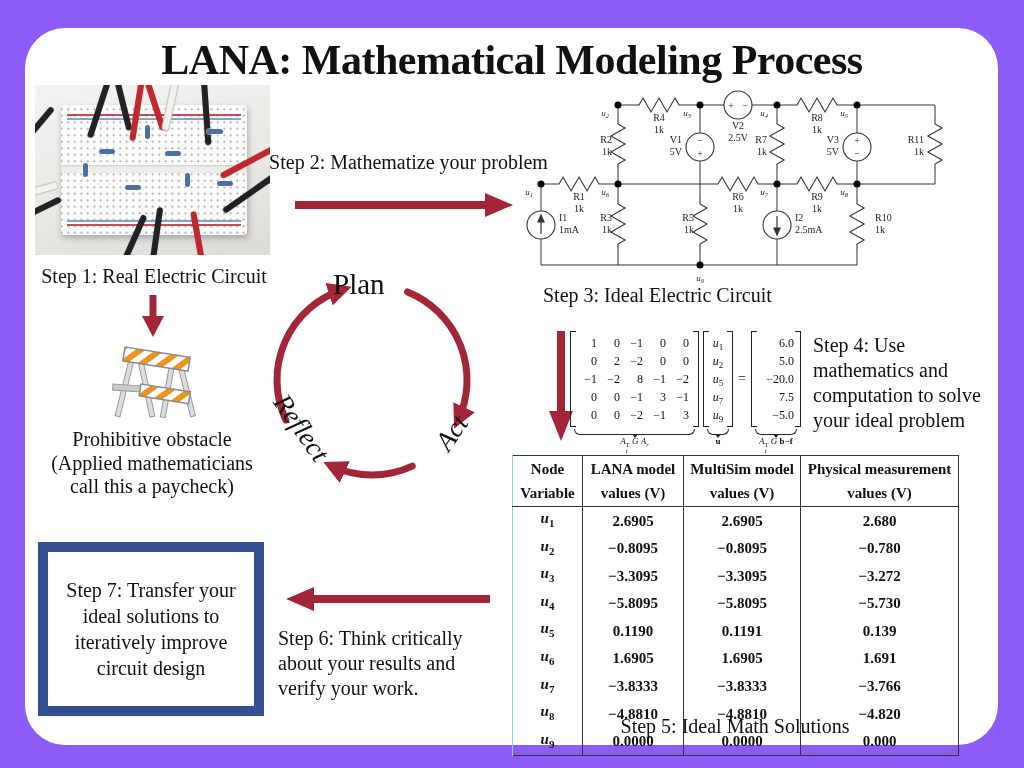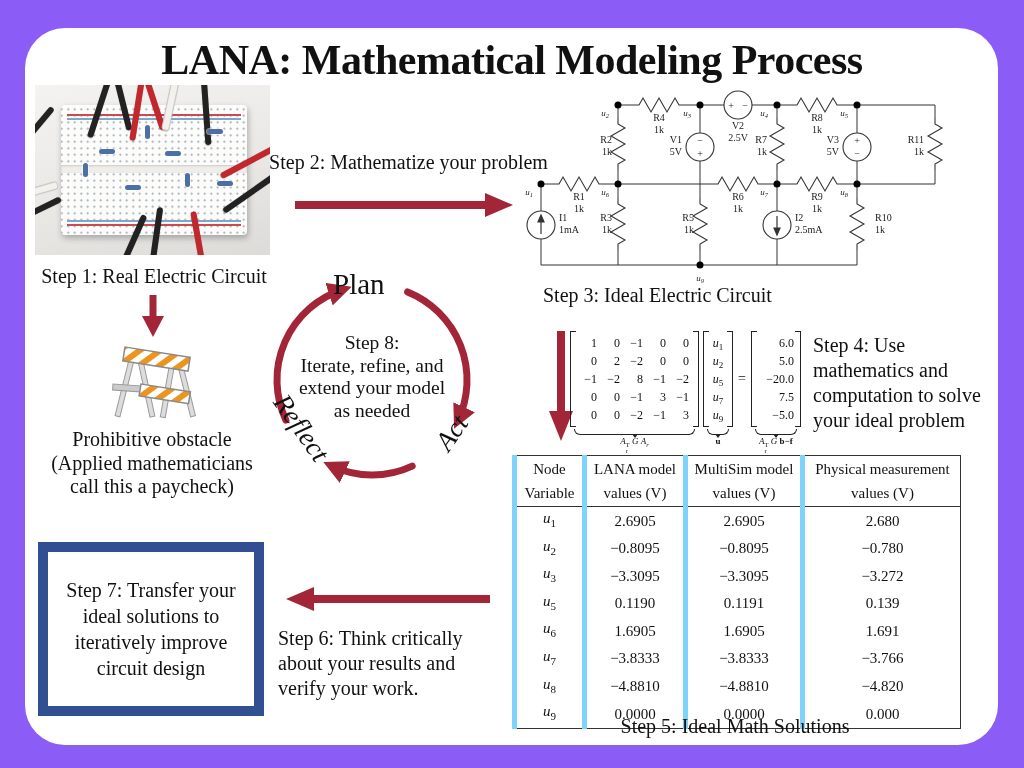--- a/index.html
+++ b/index.html
@@ -51,21 +51,21 @@
   .ubrace{height:5px;margin:2px 4px 1px;border:1.1px solid #222;border-top:none;border-radius:0 0 6px 6px;position:relative;}
   .ubrace::after{content:"";position:absolute;left:50%;margin-left:-3px;bottom:-4px;
                  border-left:3px solid transparent;border-right:3px solid transparent;border-top:4px solid #222;}
   .ulabel{text-align:center;font-size:9px;font-style:italic;}
   .ulabel b{font-style:normal;font-weight:bold;}
   .ssk{display:inline-flex;flex-direction:column;align-items:flex-start;font-size:6.5px;line-height:6px;vertical-align:-3px;font-style:normal;}
   .eqsign{font-size:14px;margin:40px 5px 0 5px;}
   sub.u{font-size:11px;}
   
   #vtable{left:512px;top:455px;border-collapse:collapse;font-size:15px;}
-  #vtable th,#vtable td{border-left:5px solid #7dd3fc;border-right:1px solid #333;font-weight:normal;padding:0 6px;text-align:center;}
+  #vtable th,#vtable td{border-left:1px solid #7dd3fc;border-right:1px solid #333;font-weight:bold;padding:0 6px;text-align:center;}
   #vtable thead th{border-bottom:1px solid #333;height:50px;line-height:24px;}
   #vtable{border:1.6px solid #333;}
   #vtable td{height:22.6px;line-height:22.6px;}
   
   #step7{left:38px;top:542px;width:226px;height:174px;border:10px solid #324f92;background:#fff;
          display:flex;align-items:center;justify-content:center;text-align:center;
          font-size:20px;line-height:26px;box-sizing:border-box;padding:4px 12px;}
   #step6-text{left:278px;top:626px;width:210px;font-size:20px;line-height:25px;}
   #step4-text{left:813px;top:333px;width:185px;font-size:20px;line-height:25px;}
   #obstacle{left:28px;top:428px;width:248px;text-align:center;font-size:20px;line-height:23.5px;}
@@ -346,20 +346,26 @@
           <td>−0.8095</td>
           <td>−0.780</td>
         </tr>
       <tr>
           <td><i>u</i><sub class="u">3</sub></td>
           <td>−3.3095</td>
           <td>−3.3095</td>
           <td>−3.272</td>
         </tr>
       <tr>
+          <td><i>u</i><sub class="u">4</sub></td>
+          <td>−5.8095</td>
+          <td>−5.8095</td>
+          <td>−5.730</td>
+        </tr>
+      <tr>
           <td><i>u</i><sub class="u">5</sub></td>
           <td>0.1190</td>
           <td>0.1191</td>
           <td>0.139</td>
         </tr>
       <tr>
           <td><i>u</i><sub class="u">6</sub></td>
           <td>1.6905</td>
           <td>1.6905</td>
           <td>1.691</td>
@@ -425,26 +431,20 @@
     </defs>
     <g stroke="#a32638" stroke-width="7" fill="none" stroke-linecap="round">
       <path d="M157.6,29.9 A95,95 0 0 1 208.1,158.2" marker-end="url(#ah)"></path>
       <path d="M162.2,204.1 A95,95 0 0 1 81.9,204.1" marker-end="url(#ah)"></path>
       <path d="M35.9,158.2 A95,95 0 0 1 92.6,27.7" marker-end="url(#ah)"></path>
     </g>
   </svg>
   <div id="plan" class="abs">Plan</div>
   <div id="act" class="abs rotlbl">Act</div>
   <div id="reflect" class="abs rotlbl">Reflect</div>
-  <div id="step8" class="abs">
-    <div>Step 8:</div>
-      <div>Iterate, refine, and</div>
-    <div>extend your model</div>
-      <div>as needed</div>
-  </div>
 
   <div id="step7" class="abs">
     <span>Step 7: Transfer your ideal solutions to iteratively improve circuit design</span>
   </div>
 
   <svg class="abs" style="left:282px;top:584px;" width="212" height="30">
     <line class="accent" x1="208" y1="15" x2="30" y2="15" stroke-width="8"></line>
     <polygon class="accent-fill" points="32,3 32,27 4,15"></polygon>
   </svg>
   <div id="step6-text" class="abs">Step 6: Think critically about your results and verify your work.</div>

